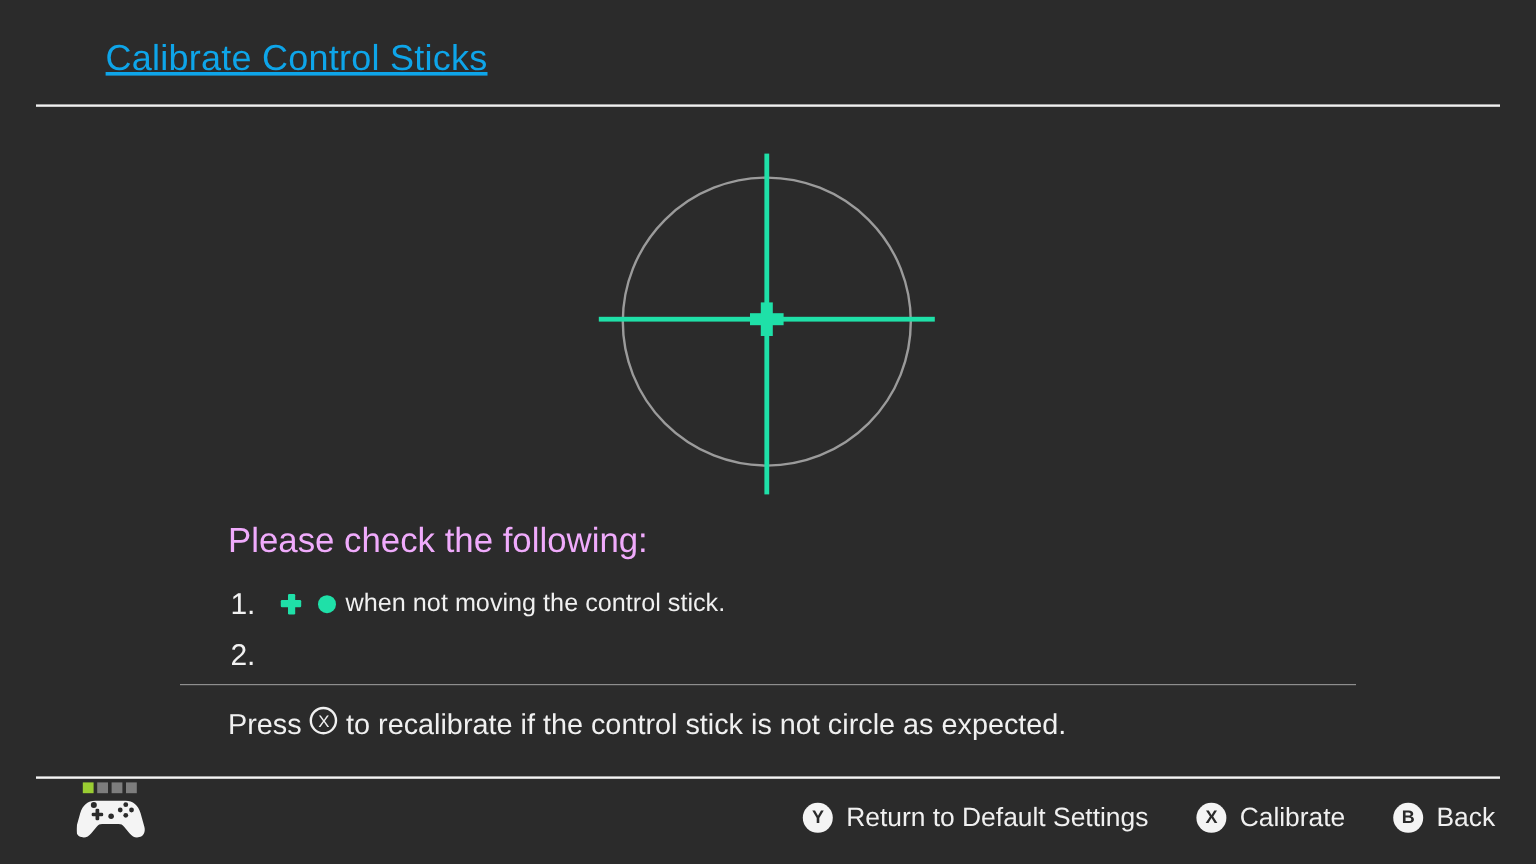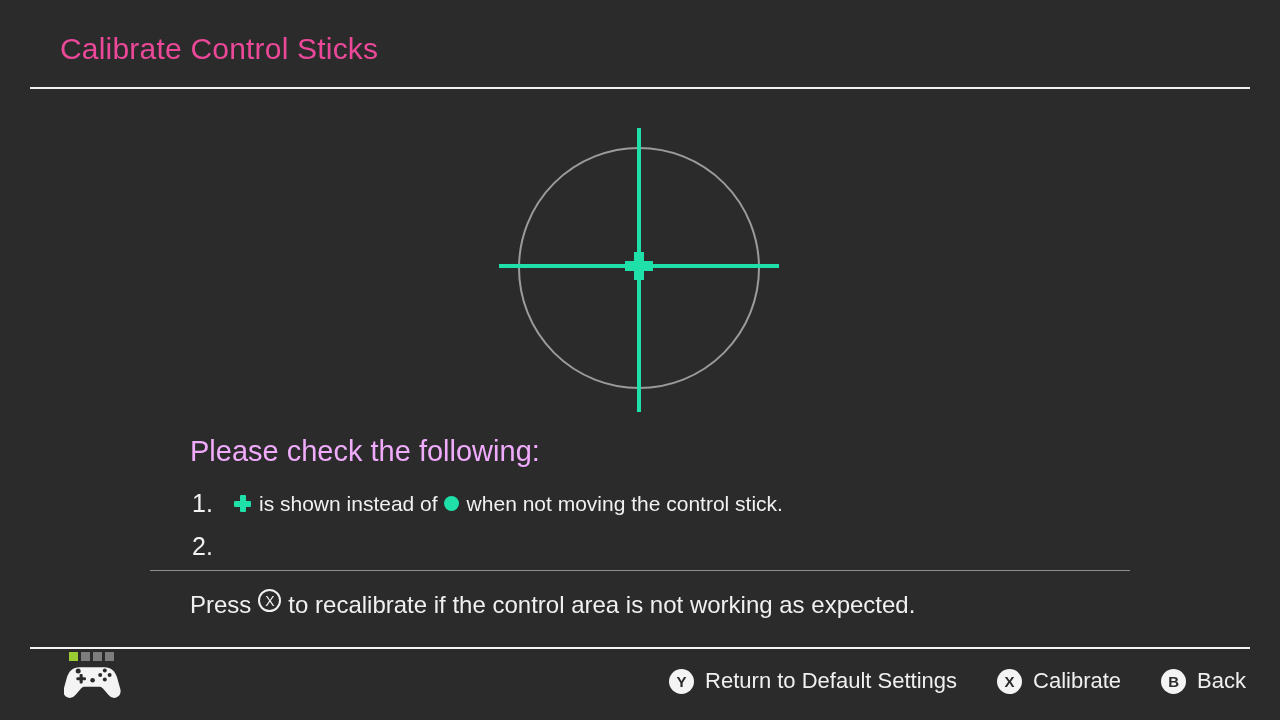--- a/index.html
+++ b/index.html
@@ -14,27 +14,28 @@
     background: #2b2b2b;
     font-family: "Liberation Sans", sans-serif;
     color: #ffffff;
     position: relative;
     -webkit-font-smoothing: antialiased;
   }
 
   
   .page-title {
     position: absolute;
-    left: 60px;
+    left: 88px;
     top: 32px;
     font-size: 30px;
     font-weight: 400;
     letter-spacing: 0.2px;
-    color: #ec4899;
-    white-space: nowrap;
+    color: #0ea5e9;
+    white-space: nowrap;
+    text-decoration: underline;
   }
 
   .divider-top {
     position: absolute;
     left: 30px;
     top: 87px;
     width: 1220px;
     height: 2px;
     background: #f0f0f0;
   }
@@ -302,38 +303,37 @@
 </div>
 
 <div class="instructions">
   <div class="instructions-heading">Please check the following:</div>
 
   <ol class="check-list">
     <li class="check-item">
       <span class="check-num">1.</span>
       <span class="check-text">
         <span class="inline-plus"></span>
-        <span>is shown instead of</span>
         <span class="inline-dot"></span>
         <span>when not moving the control stick.</span>
       </span>
     </li>
 
     <li class="check-item">
       <span class="check-num">2.</span>
     </li>
   </ol>
 </div>
 
 <div class="divider-mid"></div>
 
 <div class="press-line">
   <span>Press</span>
   <span class="btn-glyph-outline">X</span>
-  <span>to recalibrate if the control area is not working as expected.</span>
+  <span>to recalibrate if the control stick is not circle as expected.</span>
 </div>
 
 <div class="divider-bottom"></div>
 
 <div class="footer">
 
   <div class="player-block">
     <div class="player-leds">
       <div class="led on"></div>
       <div class="led"></div>

